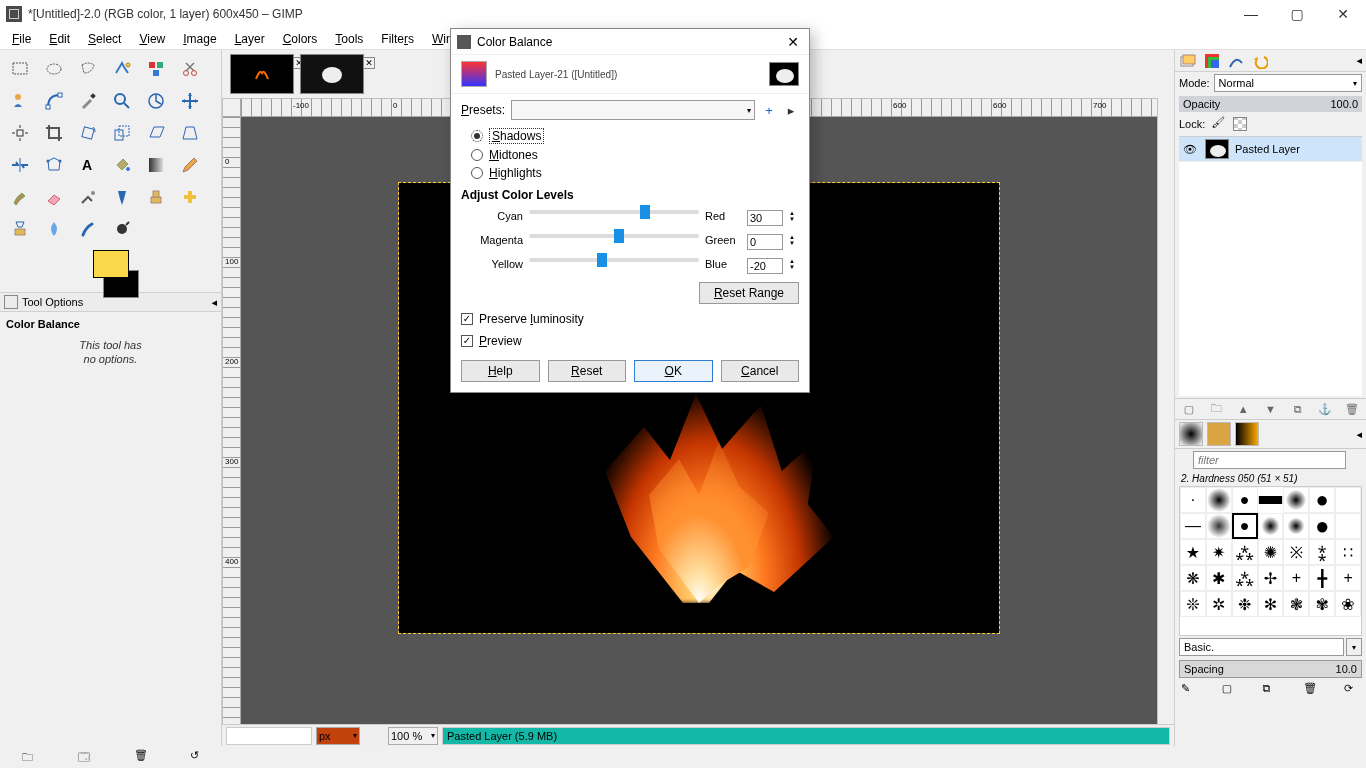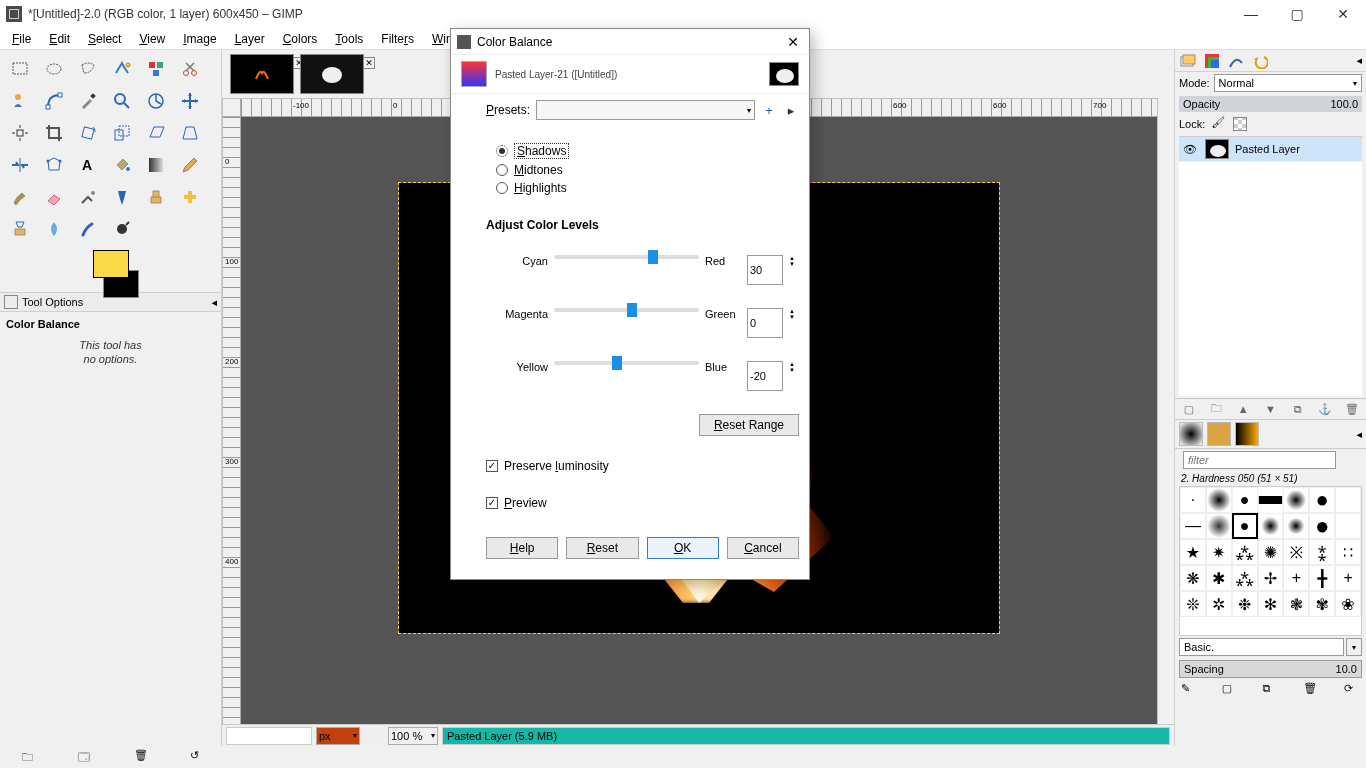--- a/index.html
+++ b/index.html
@@ -87,21 +87,21 @@
   .lock-row .ic{ width:16px; height:16px; }
   .layers-list { flex:0 0 260px; border-top:1px solid #ccc; background:#fff; margin:2px 4px; overflow:auto;}
   .layer-item{ display:flex; align-items:center; gap:6px; padding:2px 4px; background:#cde4fa; border-bottom:1px solid #eee;}
   .layer-thumb{ width:24px; height:20px; background:#000; border:1px solid #888;}
   .layer-eye{ width:16px; }
   .layer-btns { display:flex; justify-content:space-between; padding:2px 6px; border-top:1px solid #ccc;}
   .layer-btns .b{ width:16px; height:16px; display:flex; align-items:center; justify-content:center; color:#666; }
 
   .brush-tabs{ height:30px; display:flex; align-items:center; gap:4px; padding:2px 4px; border-top:1px solid #ccc; border-bottom:1px solid #ccc;}
   .brush-tab{ width:24px; height:24px; border:1px solid #bbb; }
-  .brush-filter{ margin:2px 8px; display:flex;gap:44px;}
+  .brush-filter{ margin:2px 18px; display:flex;gap:44px;}
   .brush-filter input{ flex:1; height:18px; border:1px solid #999; font-style:italic; padding:0 4px; font-size:11px;}
   .brush-name{ padding:2px 6px; font-size:10px; font-style:italic;}
   .brush-grid{ flex:0 0 150px; margin:0 4px; background:#fff; border:1px solid #ccc; overflow:auto; display:grid; grid-template-columns:repeat(7, 1fr); grid-auto-rows:26px;}
   .brush-grid div{ border:1px solid #eee; display:flex; align-items:center; justify-content:center; font-size:16px;}
   .brush-grid div.sel{ outline:2px solid #000; outline-offset:-2px;}
   .brush-ctl-row{ margin:2px 4px; display:flex; gap:2px;}
   .brush-ctl-row .bx{ flex:1; height:18px; border:1px solid #999; background:#fff; display:flex; align-items:center; padding:0 4px; font-size:11px;}
   .spacing-row{ margin:2px 4px; display:flex; background:#d8d8d8; border:1px solid #999; justify-content:space-between; padding:2px 4px; font-size:11px;}
   .brush-btns{ display:flex; justify-content:space-between; padding:2px 6px; }
   .brush-btns .b{ width:16px; height:16px; }
@@ -115,37 +115,37 @@
   .dlg-titlebar{ height:26px; background:#fff; display:flex; align-items:center; padding:0 6px; border-bottom:1px solid #eee;}
   .dlg-titlebar .ic{ width:14px; height:14px; background:#555; margin-right:6px;}
   .dlg-titlebar .t{ flex:1; font-size:12px; }
   .dlg-titlebar .x{ width:20px; height:20px; display:flex; align-items:center; justify-content:center; font-size:14px;}
   .dlg-header{ display:flex; align-items:center; padding:6px 10px; gap:8px; border-bottom:1px solid #eee;}
   .dlg-header .hic{ width:26px; height:26px; background:linear-gradient(#f33,#33f); border:1px solid #aaa;}
   .dlg-header .txt{ flex:1; }
   .dlg-header .txt .big{ font-weight:bold; font-size:14px;}
   .dlg-header .txt .sml{ font-size:10px; color:#444;}
   .dlg-header .prev{ width:30px; height:24px; background:#000; border:1px solid #888;}
-  .dlg-body{ padding:6px 10px 20px; display:flex; flex-direction:column; gap:23px;margin-left:25px;}
+  .dlg-body{ padding:6px 10px 10px; display:flex; flex-direction:column; gap:8px;}
   .row{ display:flex; align-items:center; gap:6px;}
   .row label{ font-size:12px;}
   .preset-sel{ flex:1; height:20px; border:1px solid #999; background:#f6f6f6;}
   .tiny-btn{ width:16px; height:16px; display:flex; align-items:center; justify-content:center; font-size:13px; color:#1863c7; }
   .sect{ font-weight:bold; font-size:12px; }
   .radio-group{ padding-left:10px; display:flex; flex-direction:column; gap:4px;}
   .radio-row{ display:flex; align-items:center; gap:6px; font-size:12px;}
   .radio{ width:12px; height:12px; border:1px solid #555; border-radius:50%; display:inline-flex; align-items:center; justify-content:center;}
   .radio.on::after{ content:""; width:6px; height:6px; background:#333; border-radius:50%;}
   .radio-row.sel span{ border:1px dotted #333; padding:0 2px;}
   .slider-row{ display:flex; gap:6px; padding-left:6px;}
   .slider-row .llab{ width:56px; text-align:right; font-size:11px;}
   .slider-track{ flex:1; height:4px; background:#ddd; position:relative; border-radius:2px;}
   .slider-thumb{ position:absolute; top:-5px; width:10px; height:14px; background:#1a8fe6; }
   .slider-row .rlab{ width:36px; font-size:11px;}
-  .slider-row .val{ width:36px; height:30px; border:1px solid #999; font-size:11px; padding:0 2px;}
+  .slider-row .val{ width:36px; height:16px; border:1px solid #999; font-size:11px; padding:0 2px;}
   .spin{ width:10px; display:flex; flex-direction:column; font-size:6px; line-height:1;}
   .reset-row{ display:flex; justify-content:flex-end;}
   .btn{ height:22px; padding:0 14px; background:#e9e9e9; border:1px solid #999; font-size:12px; display:inline-flex; align-items:center; justify-content:center;}
   .chk-row{ display:flex; align-items:center; gap:6px; font-size:12px;}
   .chk{ width:12px; height:12px; border:1px solid #555; display:inline-flex; align-items:center; justify-content:center; font-size:10px;}
   .chk.on::after{ content:"✓"; font-size:10px; line-height:1;}
   .dlg-buttons{ display:flex; gap:8px; padding-top:4px;}
   .dlg-buttons .btn{ flex:1;}
   .dlg-buttons .btn.primary{ border:1px solid #2f7dd1; background:#eaf3fc;}
 </style>

